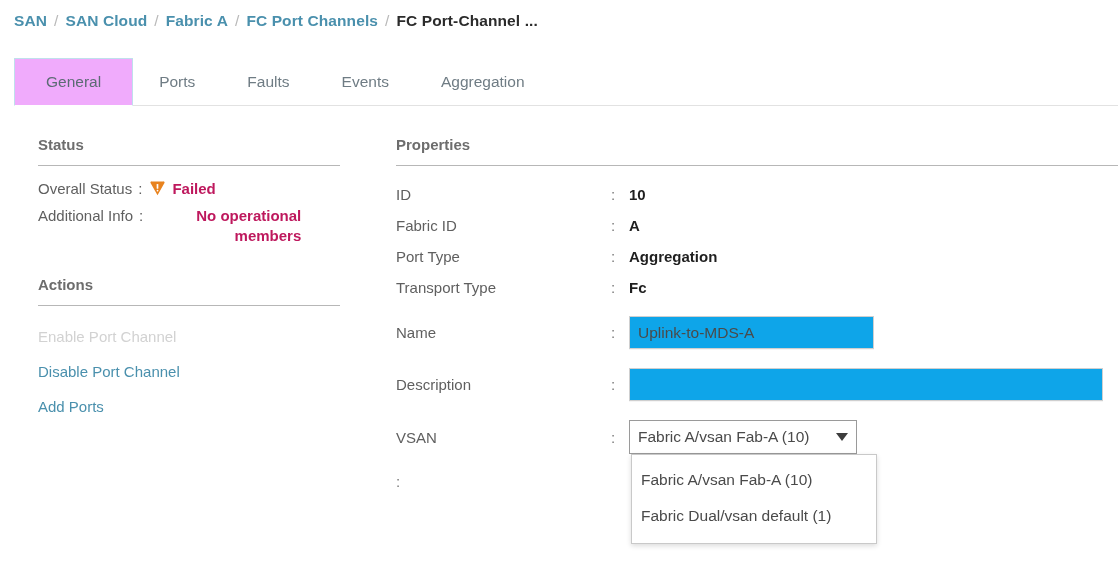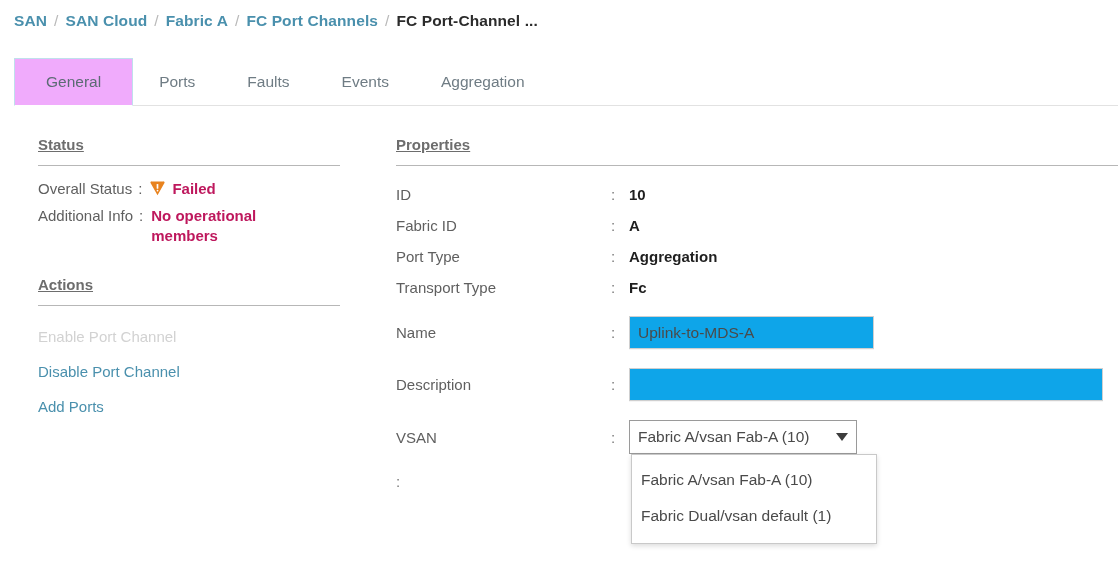--- a/index.html
+++ b/index.html
@@ -91,35 +91,35 @@
     position: absolute;
     left: 38px;
     top: 136px;
     width: 310px;
   }
   .section-head {
     font-size: 15px;
     font-weight: bold;
     color: #6d6d6d;
     padding-bottom: 12px;
-    text-decoration: underline;
   }
   .section-rule {
     height: 1px;
     background: #b7b7b7;
     width: 302px;
     margin-bottom: 13px;
   }
 
   .status-row {
     display: flex;
     align-items: flex-start;
     font-size: 15px;
     margin-bottom: 7px;
     line-height: 20px;
+    text-align: right;
   }
   .status-label {
     color: #5f5f5f;
     white-space: nowrap;
   }
   .status-colon {
     color: #5f5f5f;
     margin: 0 8px 0 6px;
   }
   .status-value {

